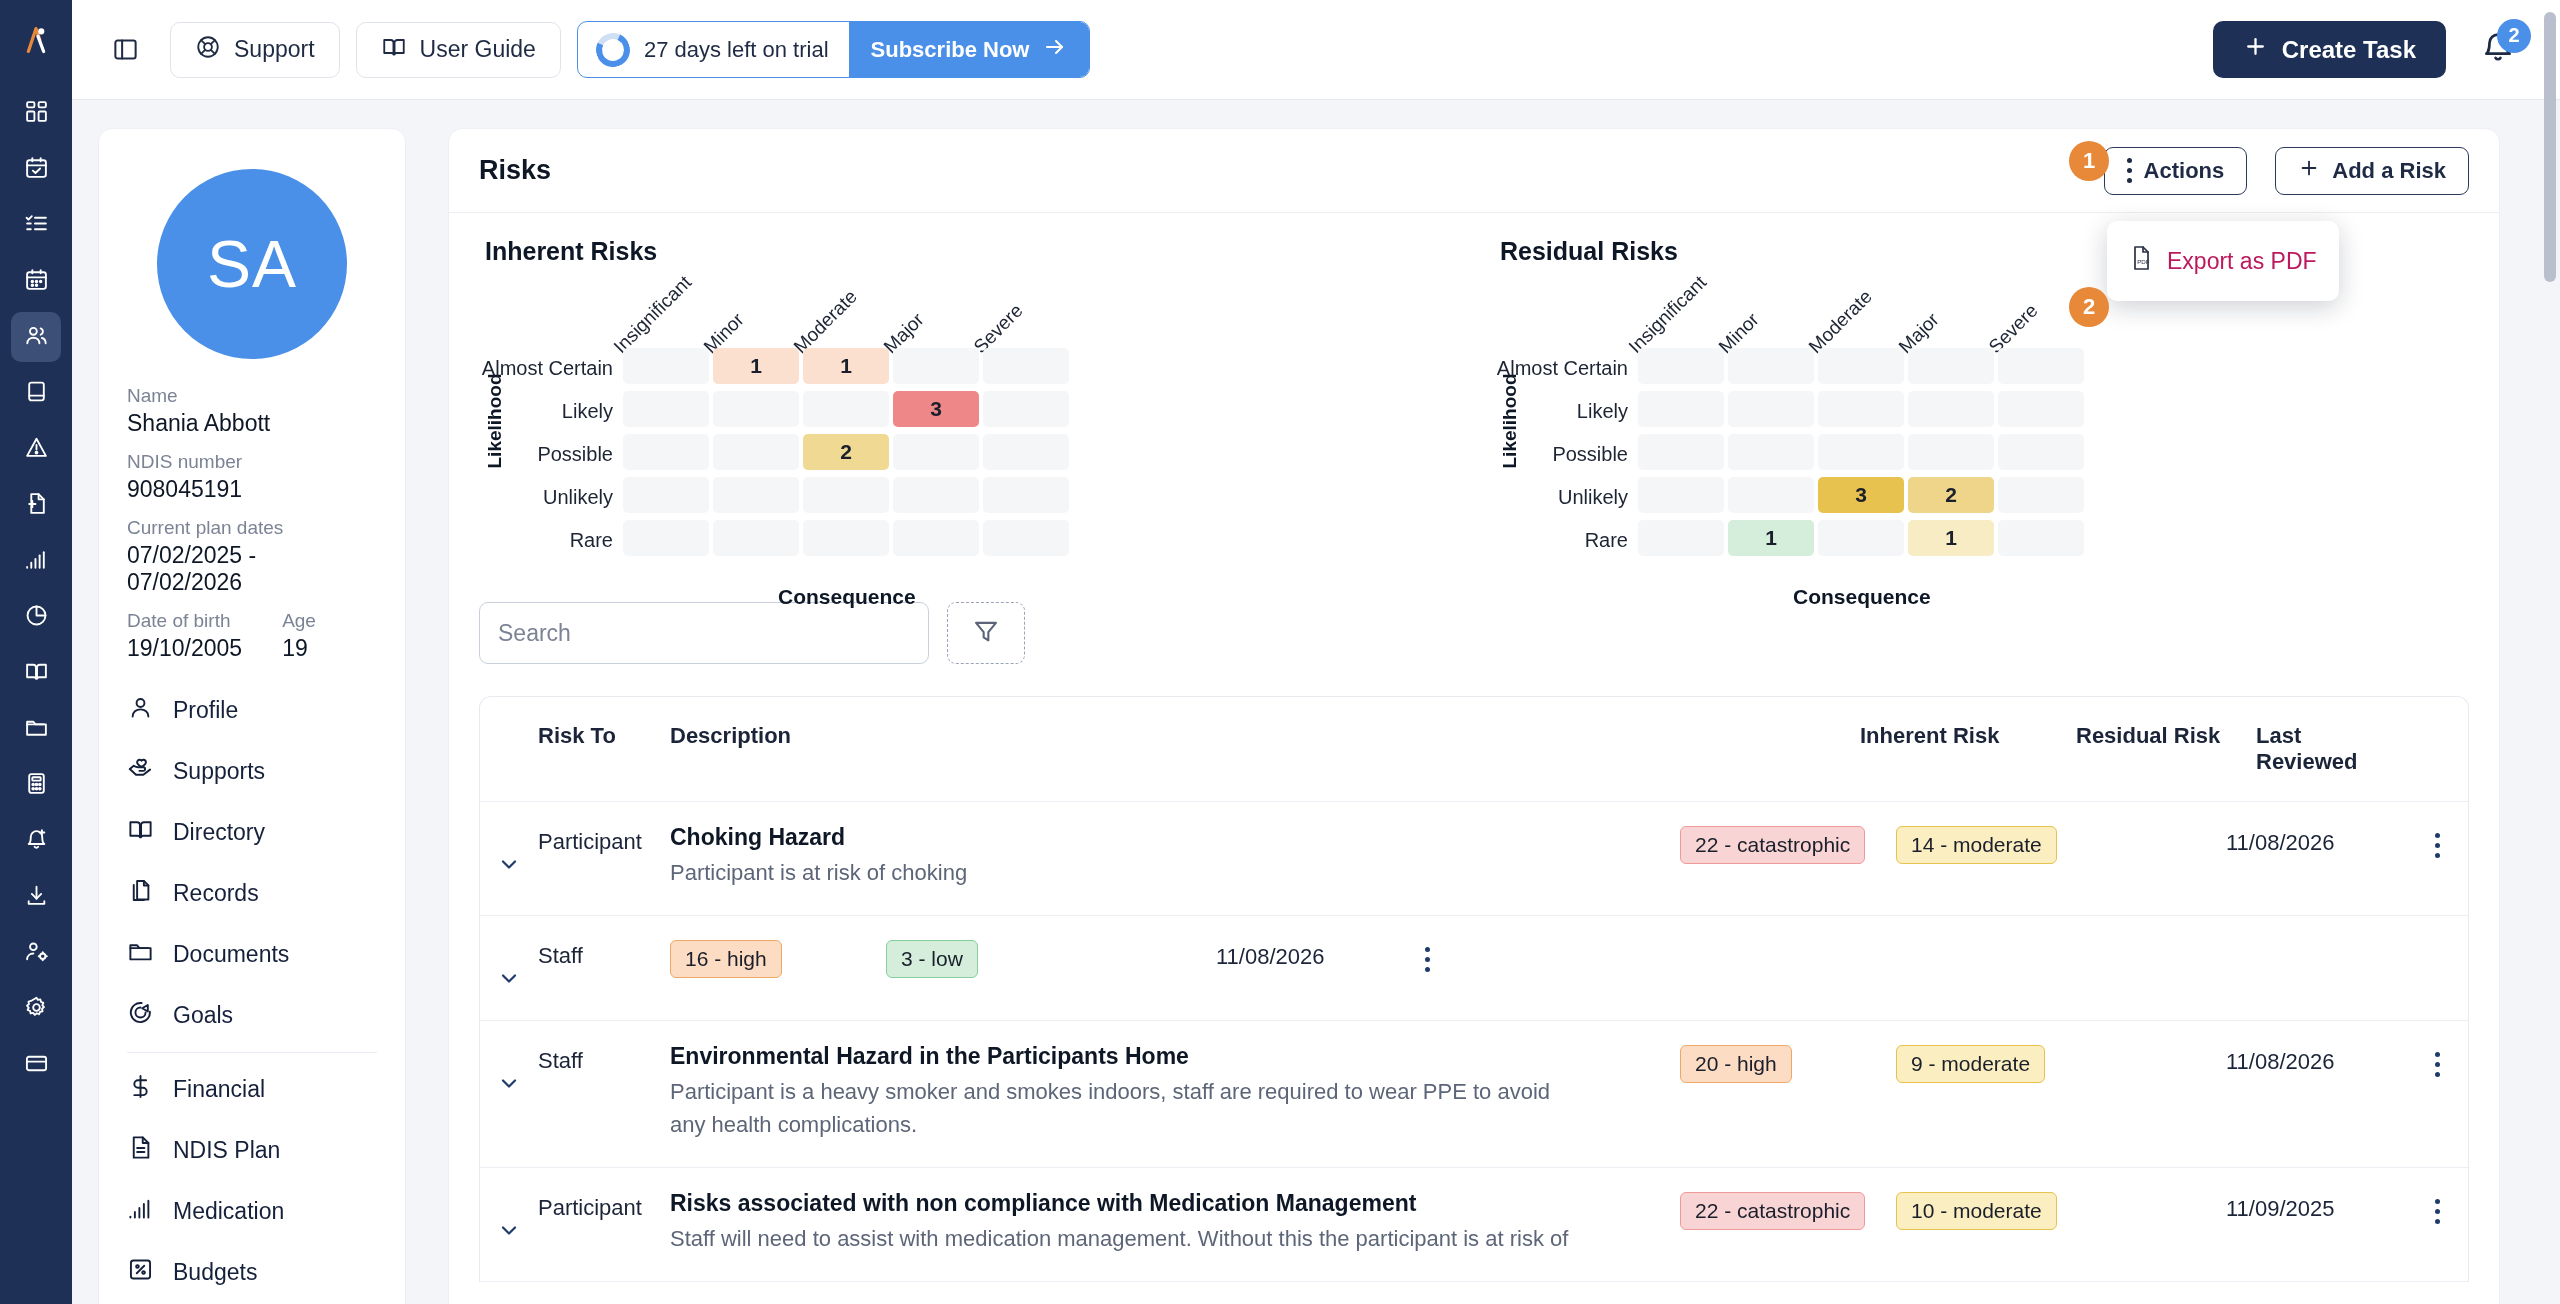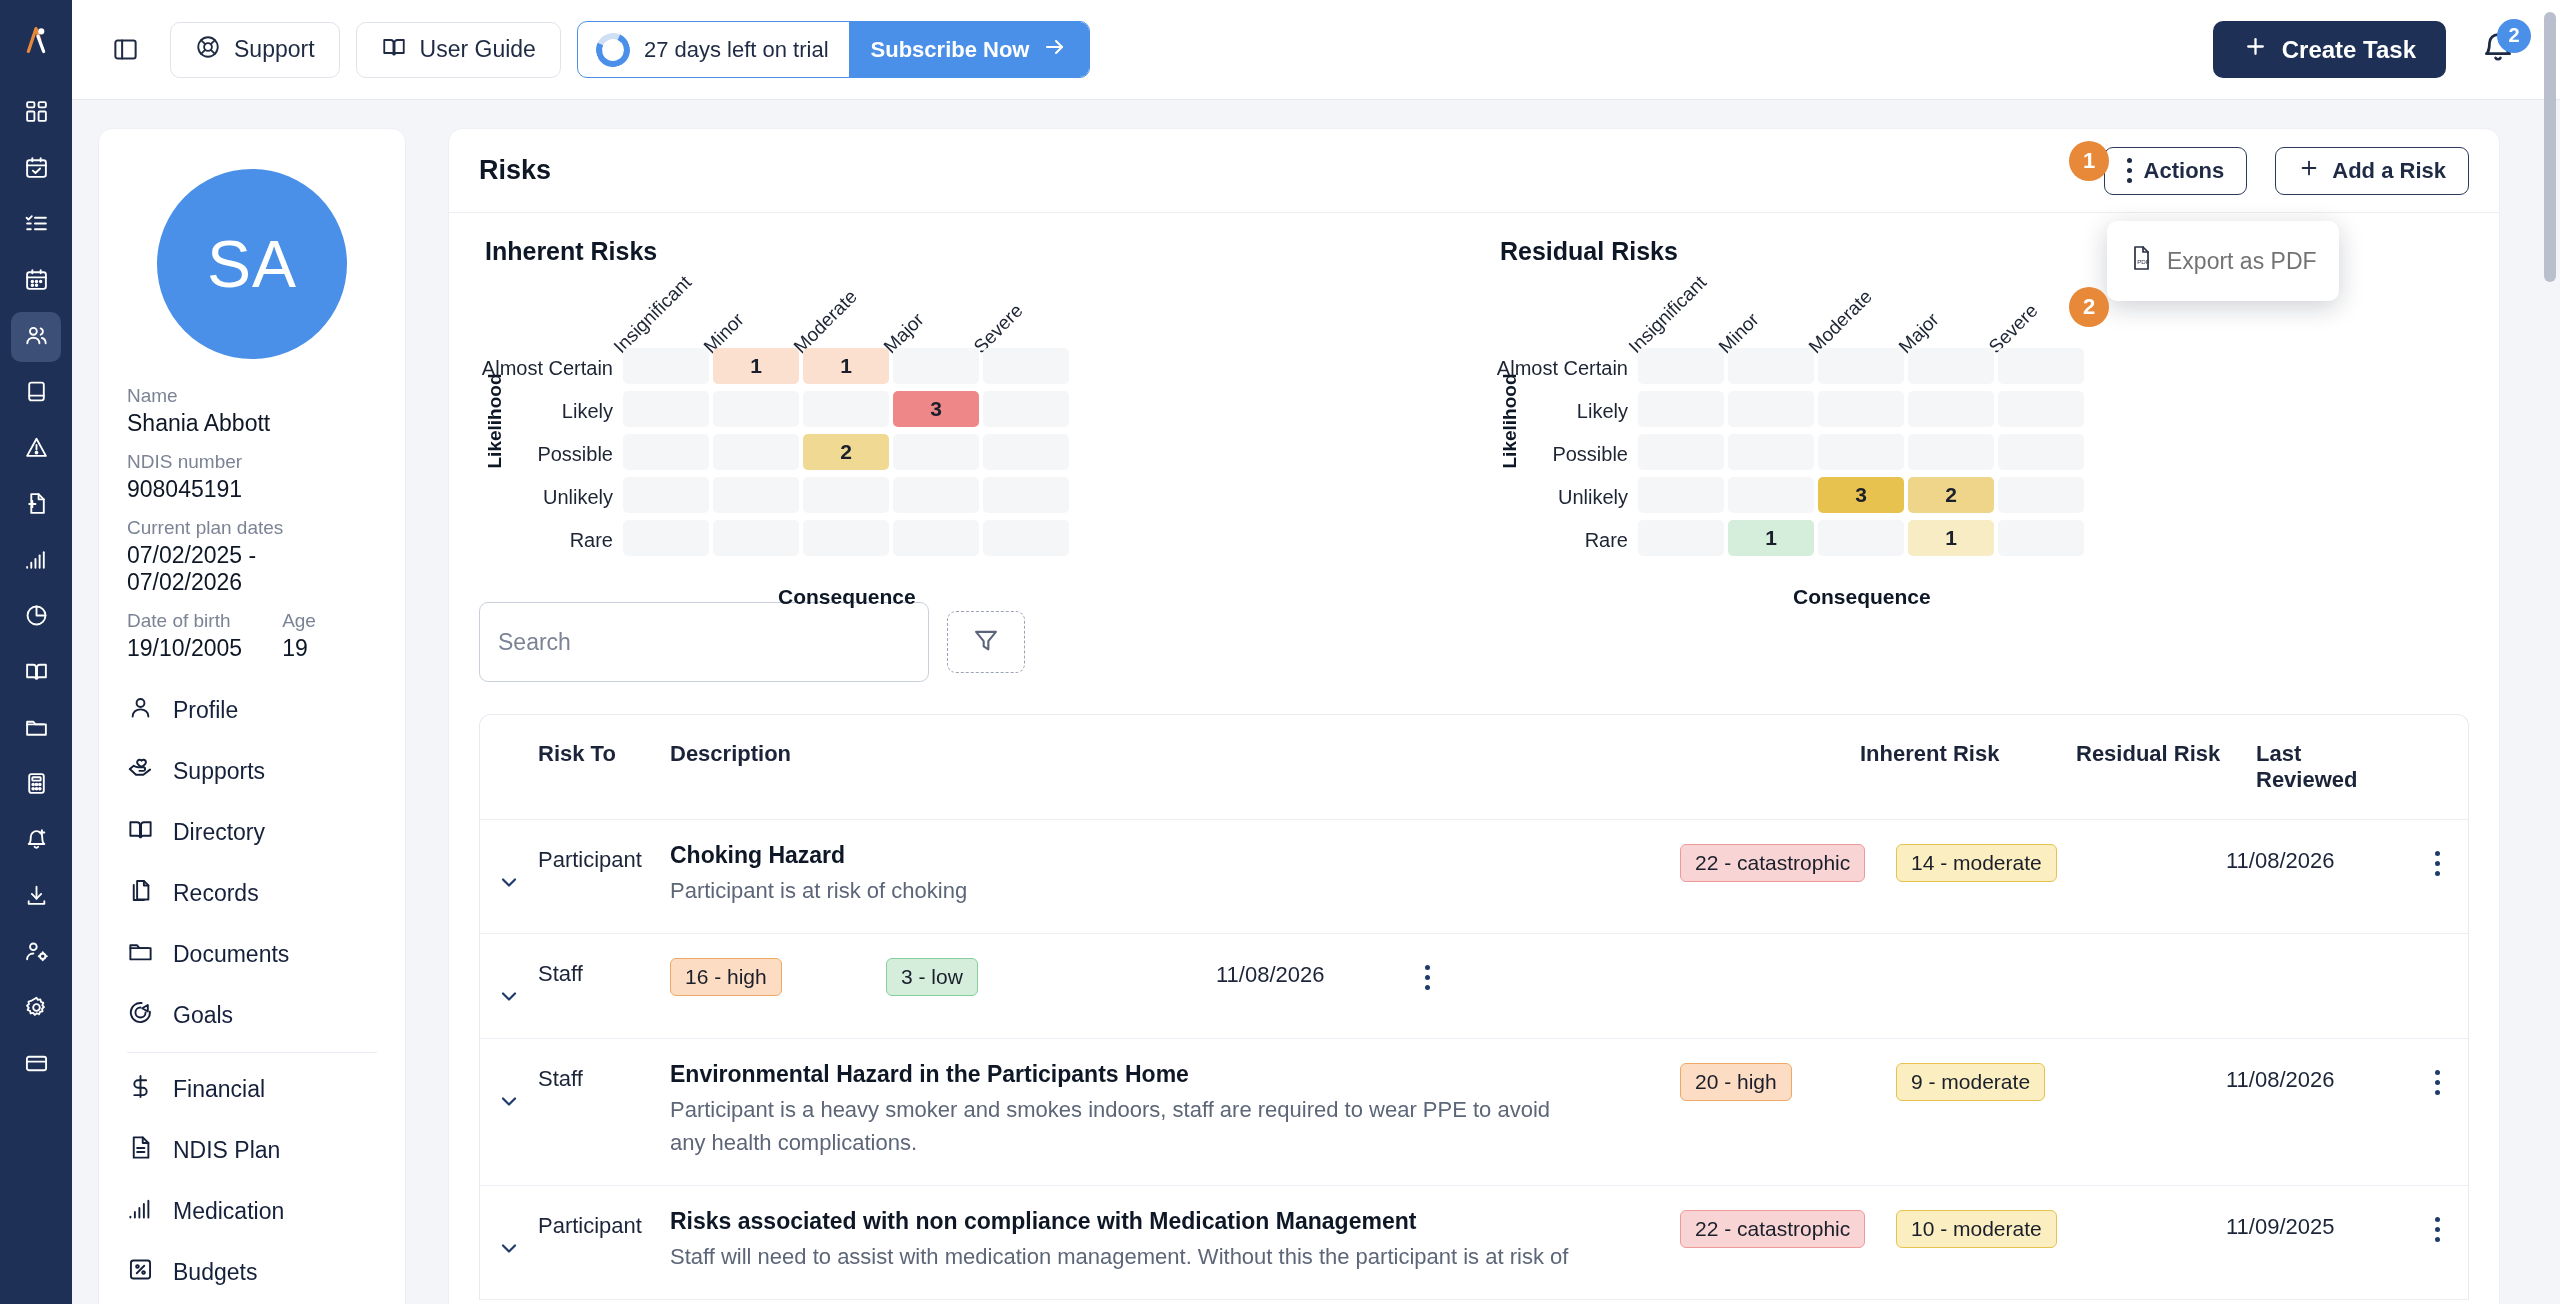--- a/index.html
+++ b/index.html
@@ -108,21 +108,21 @@
     background: #e8893a; color: #fff; font-size: 22px; font-weight: 700;
     display: flex; align-items: center; justify-content: center; z-index: 40;
   }
   #dropdown-menu {
     position: absolute; left: 1658px; top: 92px; width: 232px;
     background: #fff; border-radius: 10px; box-shadow: 0 6px 26px rgba(10,20,40,.20);
     padding: 18px 0; z-index: 30;
   }
   #dropdown-menu .menu-item {
     display: flex; align-items: center; gap: 14px; padding: 6px 22px;
-    font-size: 23px; color: #737373;
+    font-size: 23px; color: #be185d;
   }
   #dropdown-menu svg { width: 24px; height: 26px; stroke:#2b3245; stroke-width:1.7; fill:none;stroke-linecap:round;stroke-linejoin:round;}
 
   
   #matrices { display: flex; padding: 24px 10px 0 10px; }
   .matrix-block { width: 1020px; position: relative; }
   .matrix-title { font-size: 25px; font-weight: 700; color: #0e1726; margin-left: 26px; }
   .mtx-wrap { position: relative; height: 300px; }
   .col-head {
     position: absolute; font-size: 19px; color: #1d2433;
@@ -135,21 +135,21 @@
   .row-lab { position: absolute; font-size: 20px; color: #1d2433; text-align: right; width: 190px;}
   .cell {
     position: absolute; width: 86px; height: 36px; border-radius: 5px; background: #f5f6f8;
     display: flex; align-items: center; justify-content: center; font-size: 21px; font-weight: 600; color:#1a1f2b;
   }
   .xlabel { position: absolute; font-size: 21px; font-weight: 700; color: #0e1726; }
 
   
   #search-row { display: flex; align-items: center; gap: 18px; padding: 36px 30px 0 30px; }
   #search-input {
-    width: 450px; height: 80px; border: 1px solid #c9cfdb; border-radius: 9px;
+    width: 450px; height: 62px; border: 1px solid #c9cfdb; border-radius: 9px;
     padding: 0 18px; font-size: 23px; color: #1f2a44; font-family: inherit; background:#fff;
   }
   #search-input::placeholder { color: #7b8395; }
   #filter-btn {
     width: 78px; height: 62px; border: 1.5px dashed #9aa3b5; border-radius: 9px; background:#fff;
     display: flex; align-items: center; justify-content: center;
   }
   #filter-btn svg { width: 28px; height: 28px; stroke:#5b6478; stroke-width:1.8; fill:none;stroke-linecap:round;stroke-linejoin:round;}
 
   

